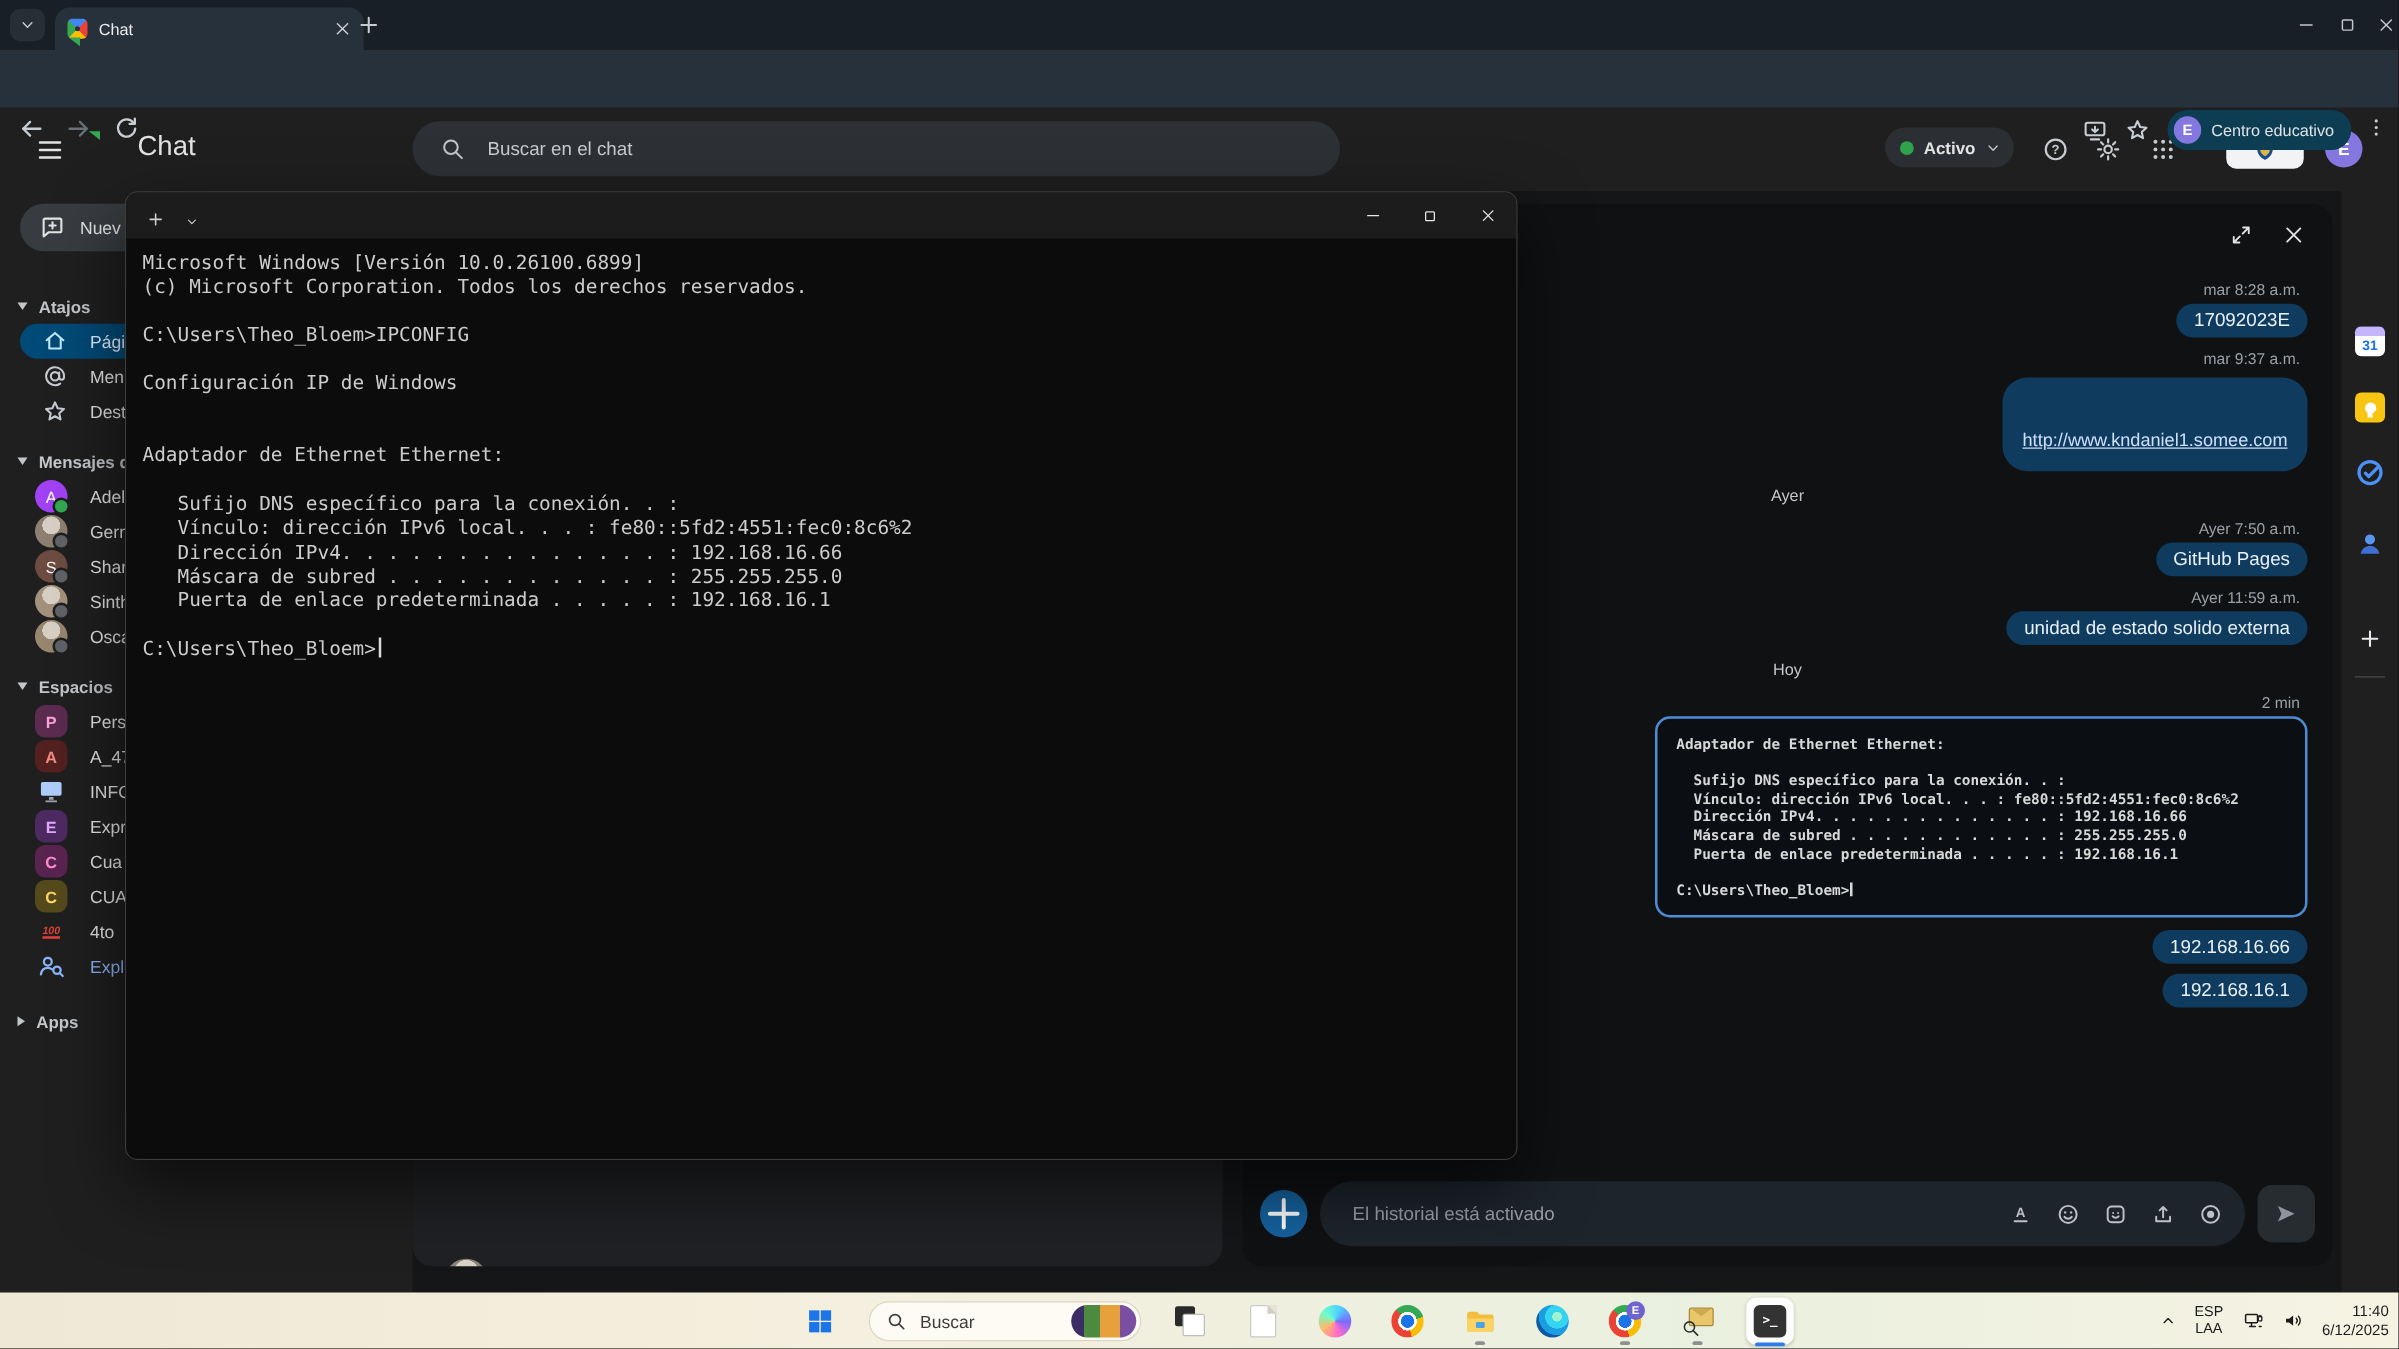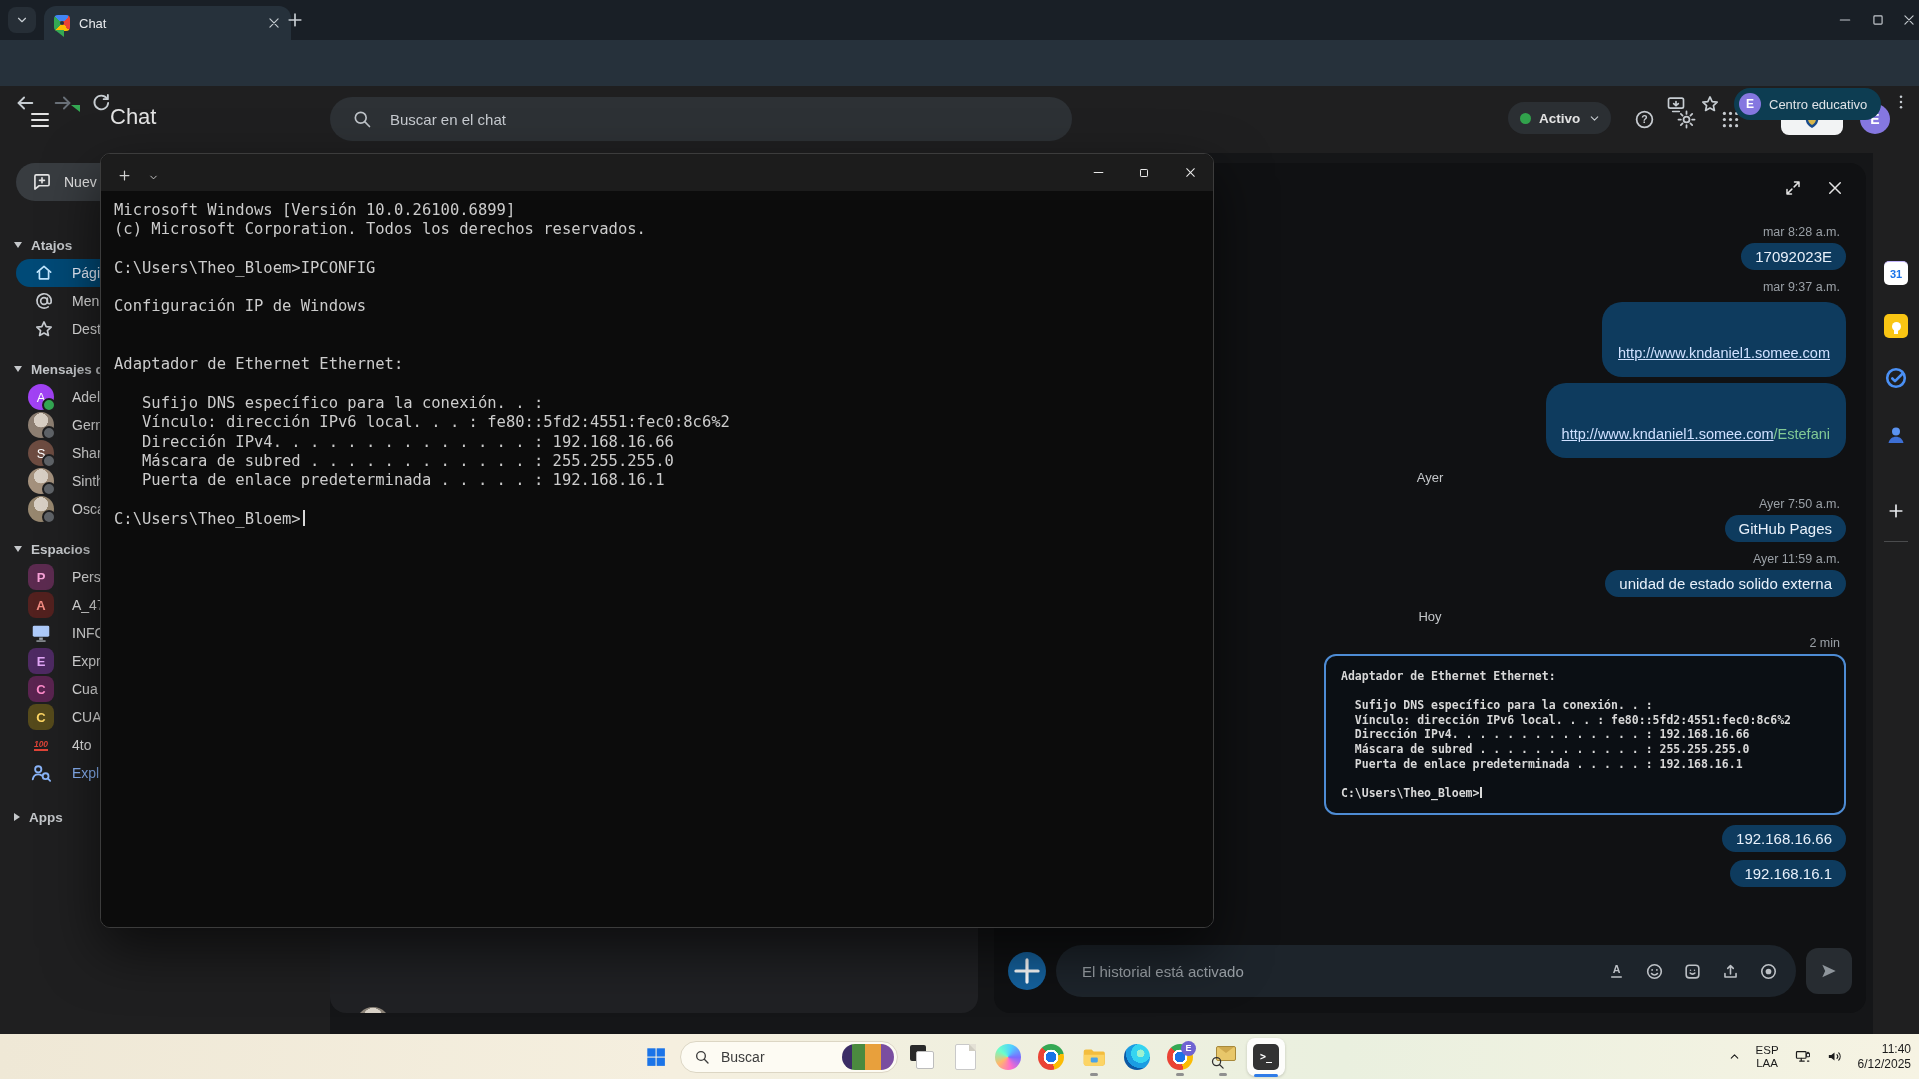--- a/index.html
+++ b/index.html
@@ -93,21 +93,21 @@
   #compose-field{flex:1;height:52px;border-radius:26px;background:#1d242b;display:flex;align-items:center;padding:0 18px 0 24px;gap:19px;}
   #compose-field input{flex:1;background:transparent;border:none;outline:none;color:#9aa0a6;font-size:15px;font-family:inherit;}
   #compose-field input::placeholder{color:#9aa0a6;}
   .cmp-ic{width:19px;height:19px;color:#bdc1c6;flex:none;}
   #send-btn{width:46px;height:46px;border-radius:12px;background:#272c31;color:#8e959b;flex:none;}
   #send-btn .ic{width:20px;height:20px;}
 
   
   #side-strip{left:1873px;top:67px;width:46px;height:881px;}
   .strip-ic{position:absolute;left:11px;width:24px;height:24px;}
-  .g-cal{background:#fff;border-radius:5px;border-top:1px solid #c4b5fd;display:flex;align-items:center;justify-content:center;
+  .g-cal{background:#fff;border-radius:5px;border-top:8px solid #c4b5fd;display:flex;align-items:center;justify-content:center;
     font-size:11px;font-weight:700;color:#1a73e8;box-sizing:border-box;}
   .g-keep{background:#f9c513;border-radius:5px;display:flex;align-items:center;justify-content:center;}
   .g-keep .bulb{width:9px;height:9px;border-radius:50%;background:#fff;position:relative;}
   .g-keep .bulb::after{content:'';position:absolute;left:2.5px;top:8px;width:4px;height:4px;background:#fff;}
   #strip-divider{position:absolute;left:11px;top:388px;width:24px;height:1px;background:#4a4b4d;}
 
   
   #cmd{left:100px;top:153px;width:1112px;height:773px;border-radius:10px;overflow:hidden;z-index:50;
     background:#0c0c0c;box-shadow:0 22px 55px rgba(0,0,0,.6);border:1px solid #3c3c3c;}
   #cmd-bar{position:absolute;left:0;top:0;width:100%;height:37px;background:#1c1c1c;display:flex;align-items:flex-end;}
@@ -118,21 +118,21 @@
   #cmd-controls{margin-left:auto;display:flex;align-self:stretch;}
   .cmd-ctl{width:46px;display:flex;align-items:center;justify-content:center;color:#e8e8e8;}
   #cmd-body{position:absolute;left:0;top:37px;right:0;bottom:0;background:#0c0c0c;}
   #cmd-pre{margin:0;padding:10px 13px;font-family:"DejaVu Sans Mono",monospace;font-size:15.5px;line-height:19.3px;color:#cccccc;}
   .caret{display:inline-block;width:2px;height:16px;background:#d9d9d9;vertical-align:-2px;margin-left:2px;}
   .caret-sm{height:11px;width:2px;vertical-align:-1px;margin-left:1px;}
 
   
   #taskbar{left:0;top:1034px;width:1919px;height:45px;z-index:100;
     background:linear-gradient(90deg,#efe8d6 0%,#f5efdf 35%,#eaf0df 70%,#f6f3e3 100%);}
-  #tb-apps{position:absolute;left:637px;top:0;height:45px;display:flex;align-items:center;gap:5px;}
+  #tb-apps{position:absolute;left:637px;top:0;height:45px;display:flex;align-items:center;gap:20px;}
   .tb-item{position:relative;width:38px;height:40px;display:flex;align-items:center;justify-content:center;flex:none;}
   .tb-dash{position:absolute;bottom:1px;left:50%;transform:translateX(-50%);width:8px;height:3px;border-radius:2px;background:#8f8f8f;}
   .tb-active-box{width:38px;height:38px;border-radius:8px;background:#fdfdfb;box-shadow:0 1px 3px rgba(0,0,0,.18);
     display:flex;align-items:center;justify-content:center;}
   .tb-active-bar{position:absolute;bottom:0px;left:50%;transform:translateX(-50%);width:24px;height:3px;border-radius:2px;background:#2f7ce8;}
   #tb-search{width:218px;height:32px;border-radius:16px;background:#fdfbf3;border:1px solid #dcd6c4;display:flex;
     align-items:center;padding:0 3px 0 13px;gap:9px;box-sizing:border-box;}
   #tb-search input{flex:1;min-width:0;background:transparent;border:none;outline:none;font-size:14px;color:#3c3c3c;font-family:inherit;}
   #tb-search input::placeholder{color:#3c3c3c;}
   #tb-search .blob{width:52px;height:26px;border-radius:13px;flex:none;
@@ -467,21 +467,20 @@
             <svg viewBox="0 0 24 24" fill="none" stroke="currentColor" stroke-width="2" stroke-linecap="round" stroke-linejoin="round">
               <path d="M5 5l14 14M19 5L5 19"></path>
             </svg>
           </span>
       </div>
       <div id="messages">
           <div class="msg-time">mar 8:28 a.m.</div>
           <div class="msg-bubble">17092023E</div>
           <div class="msg-time">mar 9:37 a.m.</div>
           <div class="msg-linkcard"><span class="msg-link">http://www.kndaniel1.somee.com</span></div>
-          <div class="msg-linkcard"><span class="msg-link">http://www.kndaniel1.somee.com</span><span class="msg-link-suffix">/Estefani</span></div>
           <div class="msg-divider">Ayer</div>
           <div class="msg-time">Ayer 7:50 a.m.</div>
           <div class="msg-bubble">GitHub Pages</div>
           <div class="msg-time">Ayer 11:59 a.m.</div>
           <div class="msg-bubble">unidad de estado solido externa</div>
           <div class="msg-divider">Hoy</div>
           <div class="msg-time">2 min</div>
           <div class="msg-codecard">
             <pre>Adaptador de Ethernet Ethernet:
 

